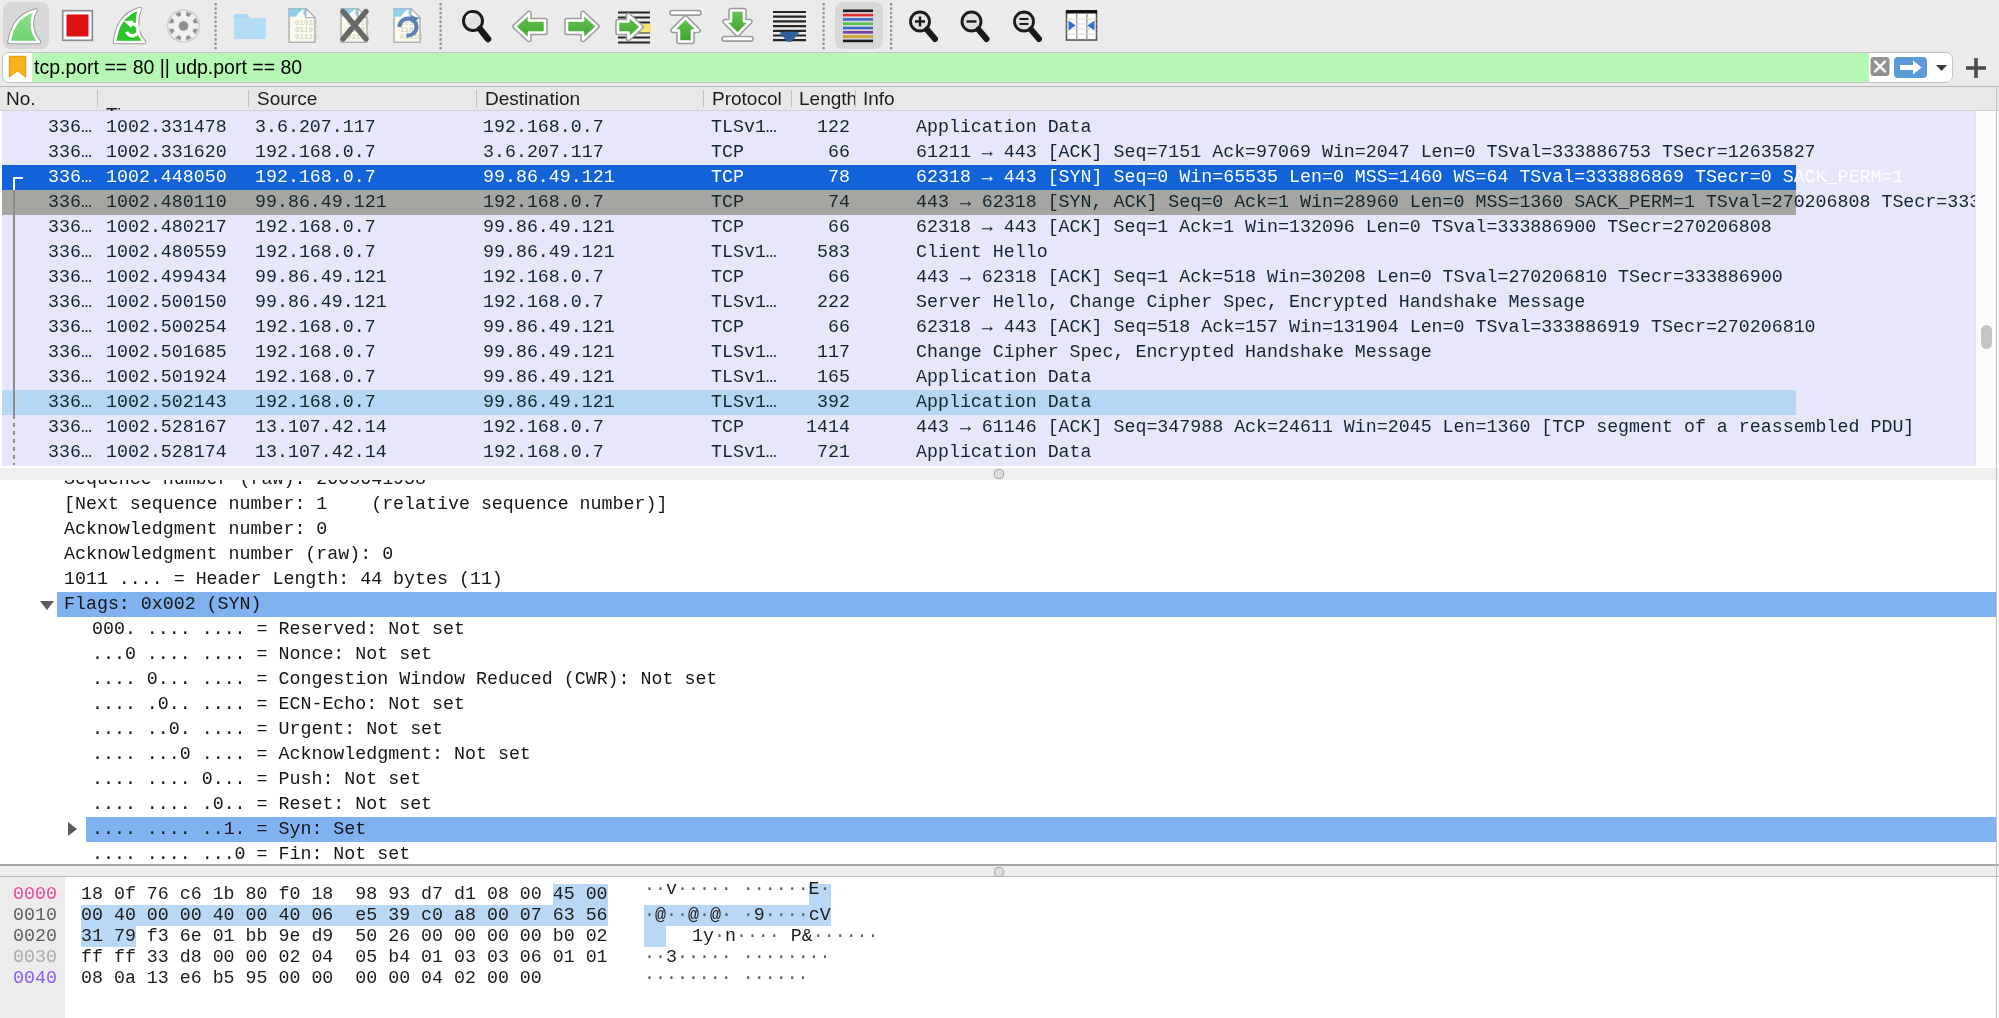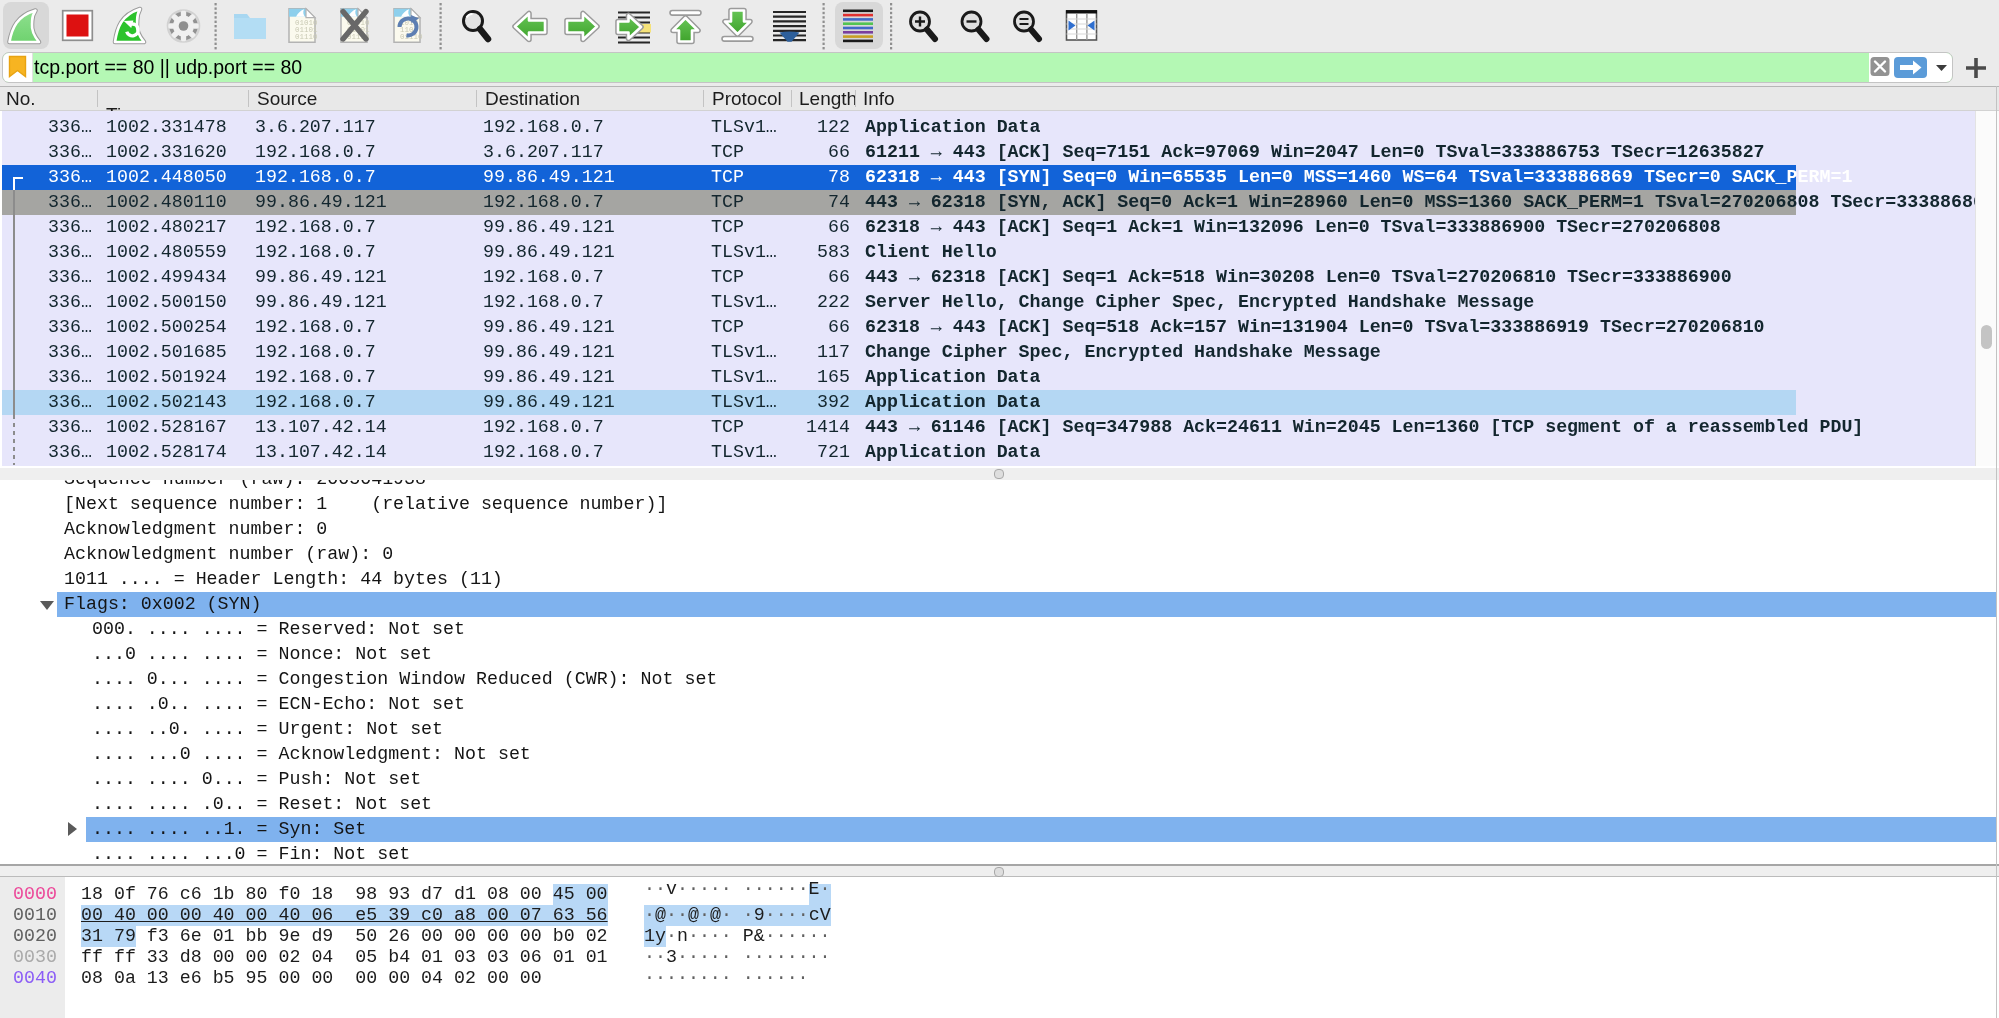--- a/index.html
+++ b/index.html
@@ -15,21 +15,21 @@
 #header .sep{position:absolute;top:3px;height:17px;width:1px;background:#c3c3c3;}
 #plist{left:0;top:111px;width:1975px;height:355px;background:#e7e6fb;overflow:hidden;}
 .prow{position:absolute;left:0;width:1796px;height:25px;font-family:"Liberation Mono",monospace;font-size:18.3px;line-height:25px;color:#13262e;white-space:pre;}
 .prow div{position:absolute;top:0;height:25px;}
 .c-no{left:0px;width:92px;text-align:right;}
 .c-time{left:106px;}
 .c-src{left:255px;}
 .c-dst{left:483px;}
 .c-pro{left:711px;}
 .c-len{left:760px;width:90px;text-align:right;}
-.c-inf{left:865px;font-weight:bold;}
+.c-inf{left:916px;}
 #vscroll{left:1975px;top:111px;width:24px;height:355px;background:#fbfbfb;border-left:1px solid #e3e3e3;}
 #vthumb{left:5px;top:214px;width:11px;height:24px;background:#c4c4c4;border-radius:6px;}
 .split{left:0;width:1999px;background:#efefef;}
 #details{left:0;top:480px;width:1999px;height:384px;background:#ffffff;overflow:hidden;}
 .drow{position:absolute;left:0;width:1999px;height:25px;font-family:"Liberation Mono",monospace;font-size:18.3px;line-height:25px;color:#141414;white-space:pre;}
 #hex{left:0;top:877px;width:1999px;height:141px;}
 #hexgut{left:0;top:877px;width:65px;height:141px;background:#ececec;}
 .hrow{position:absolute;height:21px;font-family:"Liberation Mono",monospace;font-size:18.3px;line-height:21px;white-space:pre;color:#1c1c1c;}
 .hlite{position:absolute;background:#b8d8f6;height:21px;}
 .dot{position:absolute;width:8px;height:8px;border-radius:4px;background:#dedede;border:1px solid #a8a8a8;}
@@ -319,25 +319,25 @@
 <div class="hlite" style="left:553.1px;top:7px;width:54.9px;"></div>
 <div class="hlite" style="left:808.7px;top:7px;width:22.0px;"></div>
 <div class="hlite" style="left:81.0px;top:28px;width:527.0px;"></div>
 <div class="hlite" style="left:644.0px;top:28px;width:186.7px;"></div>
 <div class="hlite" style="left:81.0px;top:49px;width:54.9px;"></div>
 <div class="hlite" style="left:644.0px;top:49px;width:22.0px;"></div>
 <div class="hrow" style="left:13px;top:7px;color:#ec4899;">0000</div>
 <div class="hrow" style="left:81px;top:7px;">18 0f 76 c6 1b 80 f0 18  98 93 d7 d1 08 00 45 00</div>
 <div class="hrow" style="left:644px;top:2px;"><span style="color:#606060">··</span>v<span style="color:#606060">·····</span> <span style="color:#606060">······</span>E<span style="color:#606060">·</span></div>
 <div class="hrow" style="left:13px;top:28px;color:#5f5f5f;">0010</div>
-<div class="hrow" style="left:81px;top:28px;text-decoration:underline;">00 40 00 00 40 00 40 06  e5 39 c0 a8 00 07 63 56</div>
+<div class="hrow" style="left:81px;top:28px;">00 40 00 00 40 00 40 06  e5 39 c0 a8 00 07 63 56</div>
 <div class="hrow" style="left:644px;top:28px;"><span style="color:#606060">·</span>@<span style="color:#606060">··</span>@<span style="color:#606060">·</span>@<span style="color:#606060">·</span> <span style="color:#606060">·</span>9<span style="color:#606060">····</span>cV</div>
 <div class="hrow" style="left:13px;top:49px;color:#5f5f5f;">0020</div>
 <div class="hrow" style="left:81px;top:49px;">31 79 f3 6e 01 bb 9e d9  50 26 00 00 00 00 b0 02</div>
-<div class="hrow" style="left:644px;top:49px;">1y<span style="color:#606060">·</span>n<span style="color:#606060">····</span> P&amp;<span style="color:#606060">······</span></div>
+<div class="hrow" style="left:644px;top:49px;padding-left:48px;">1y<span style="color:#606060">·</span>n<span style="color:#606060">····</span> P&amp;<span style="color:#606060">······</span></div>
 <div class="hrow" style="left:13px;top:70px;color:#a9a9a9;">0030</div>
 <div class="hrow" style="left:81px;top:70px;">ff ff 33 d8 00 00 02 04  05 b4 01 03 03 06 01 01</div>
 <div class="hrow" style="left:644px;top:70px;"><span style="color:#606060">··</span>3<span style="color:#606060">·····</span> <span style="color:#606060">········</span></div>
 <div class="hrow" style="left:13px;top:91px;color:#8b5cf6;">0040</div>
 <div class="hrow" style="left:81px;top:91px;">08 0a 13 e6 b5 95 00 00  00 00 04 02 00 00</div>
 <div class="hrow" style="left:644px;top:91px;"><span style="color:#606060">········</span> <span style="color:#606060">······</span></div>
 </div>
 <div class="abs" style="left:1996px;top:86px;width:1px;height:932px;background:#c2c2c2;"></div>
 <div class="abs" style="left:0;top:111px;width:2px;height:355px;background:#ffffff;"></div>
 

